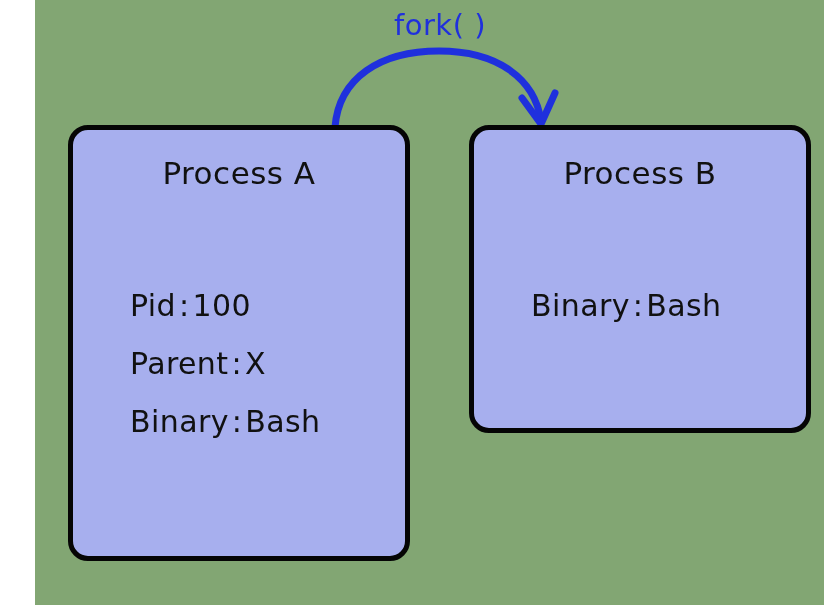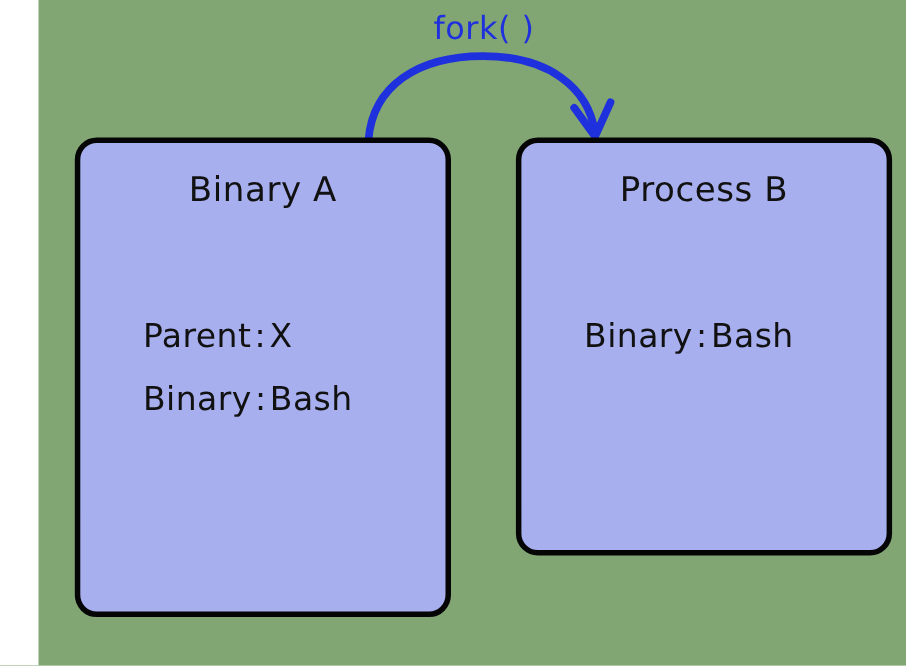--- a/index.html
+++ b/index.html
@@ -32,21 +32,21 @@
   #box-a {
     left: 33px;
     top: 125px;
     width: 342px;
     height: 436px;
   }
   #box-b {
     left: 434px;
     top: 125px;
     width: 342px;
-    height: 380px;
+    height: 308px;
   }
 
   .box-title {
     position: absolute;
     left: 0;
     right: 0;
     top: 26px;
     text-align: center;
     font-size: 31px;
     line-height: 34px;
@@ -100,22 +100,25 @@
 <div id="canvas">
 
   <svg id="fork-arrow" viewBox="0 0 824 605" xmlns="http://www.w3.org/2000/svg">
     <path d="M 300,127 C 304,78 345,51 404,51 C 463,51 500,79 506,121" fill="none" stroke="#1f30dd" stroke-width="7" stroke-linecap="round"></path>
     <path d="M 487,98 L 506,124 L 520,93" fill="none" stroke="#1f30dd" stroke-width="7" stroke-linecap="round" stroke-linejoin="round"></path>
   </svg>
 
   <div id="fork-label">fork( )</div>
 
   <div class="process-box" id="box-a">
-    <div class="box-title">Binary A</div>
+    <div class="box-title">Process A</div>
     <div class="box-fields">
+      <div class="field-line">
+        <span>Pid</span><span class="field-sep">:</span><span>100</span>
+      </div>
       <div class="field-line">
         <span>Parent</span><span class="field-sep">:</span><span>X</span>
       </div>
       <div class="field-line">
         <span>Binary</span><span class="field-sep">:</span><span>Bash</span>
       </div>
     </div>
   </div>
 
   <div class="process-box" id="box-b">

